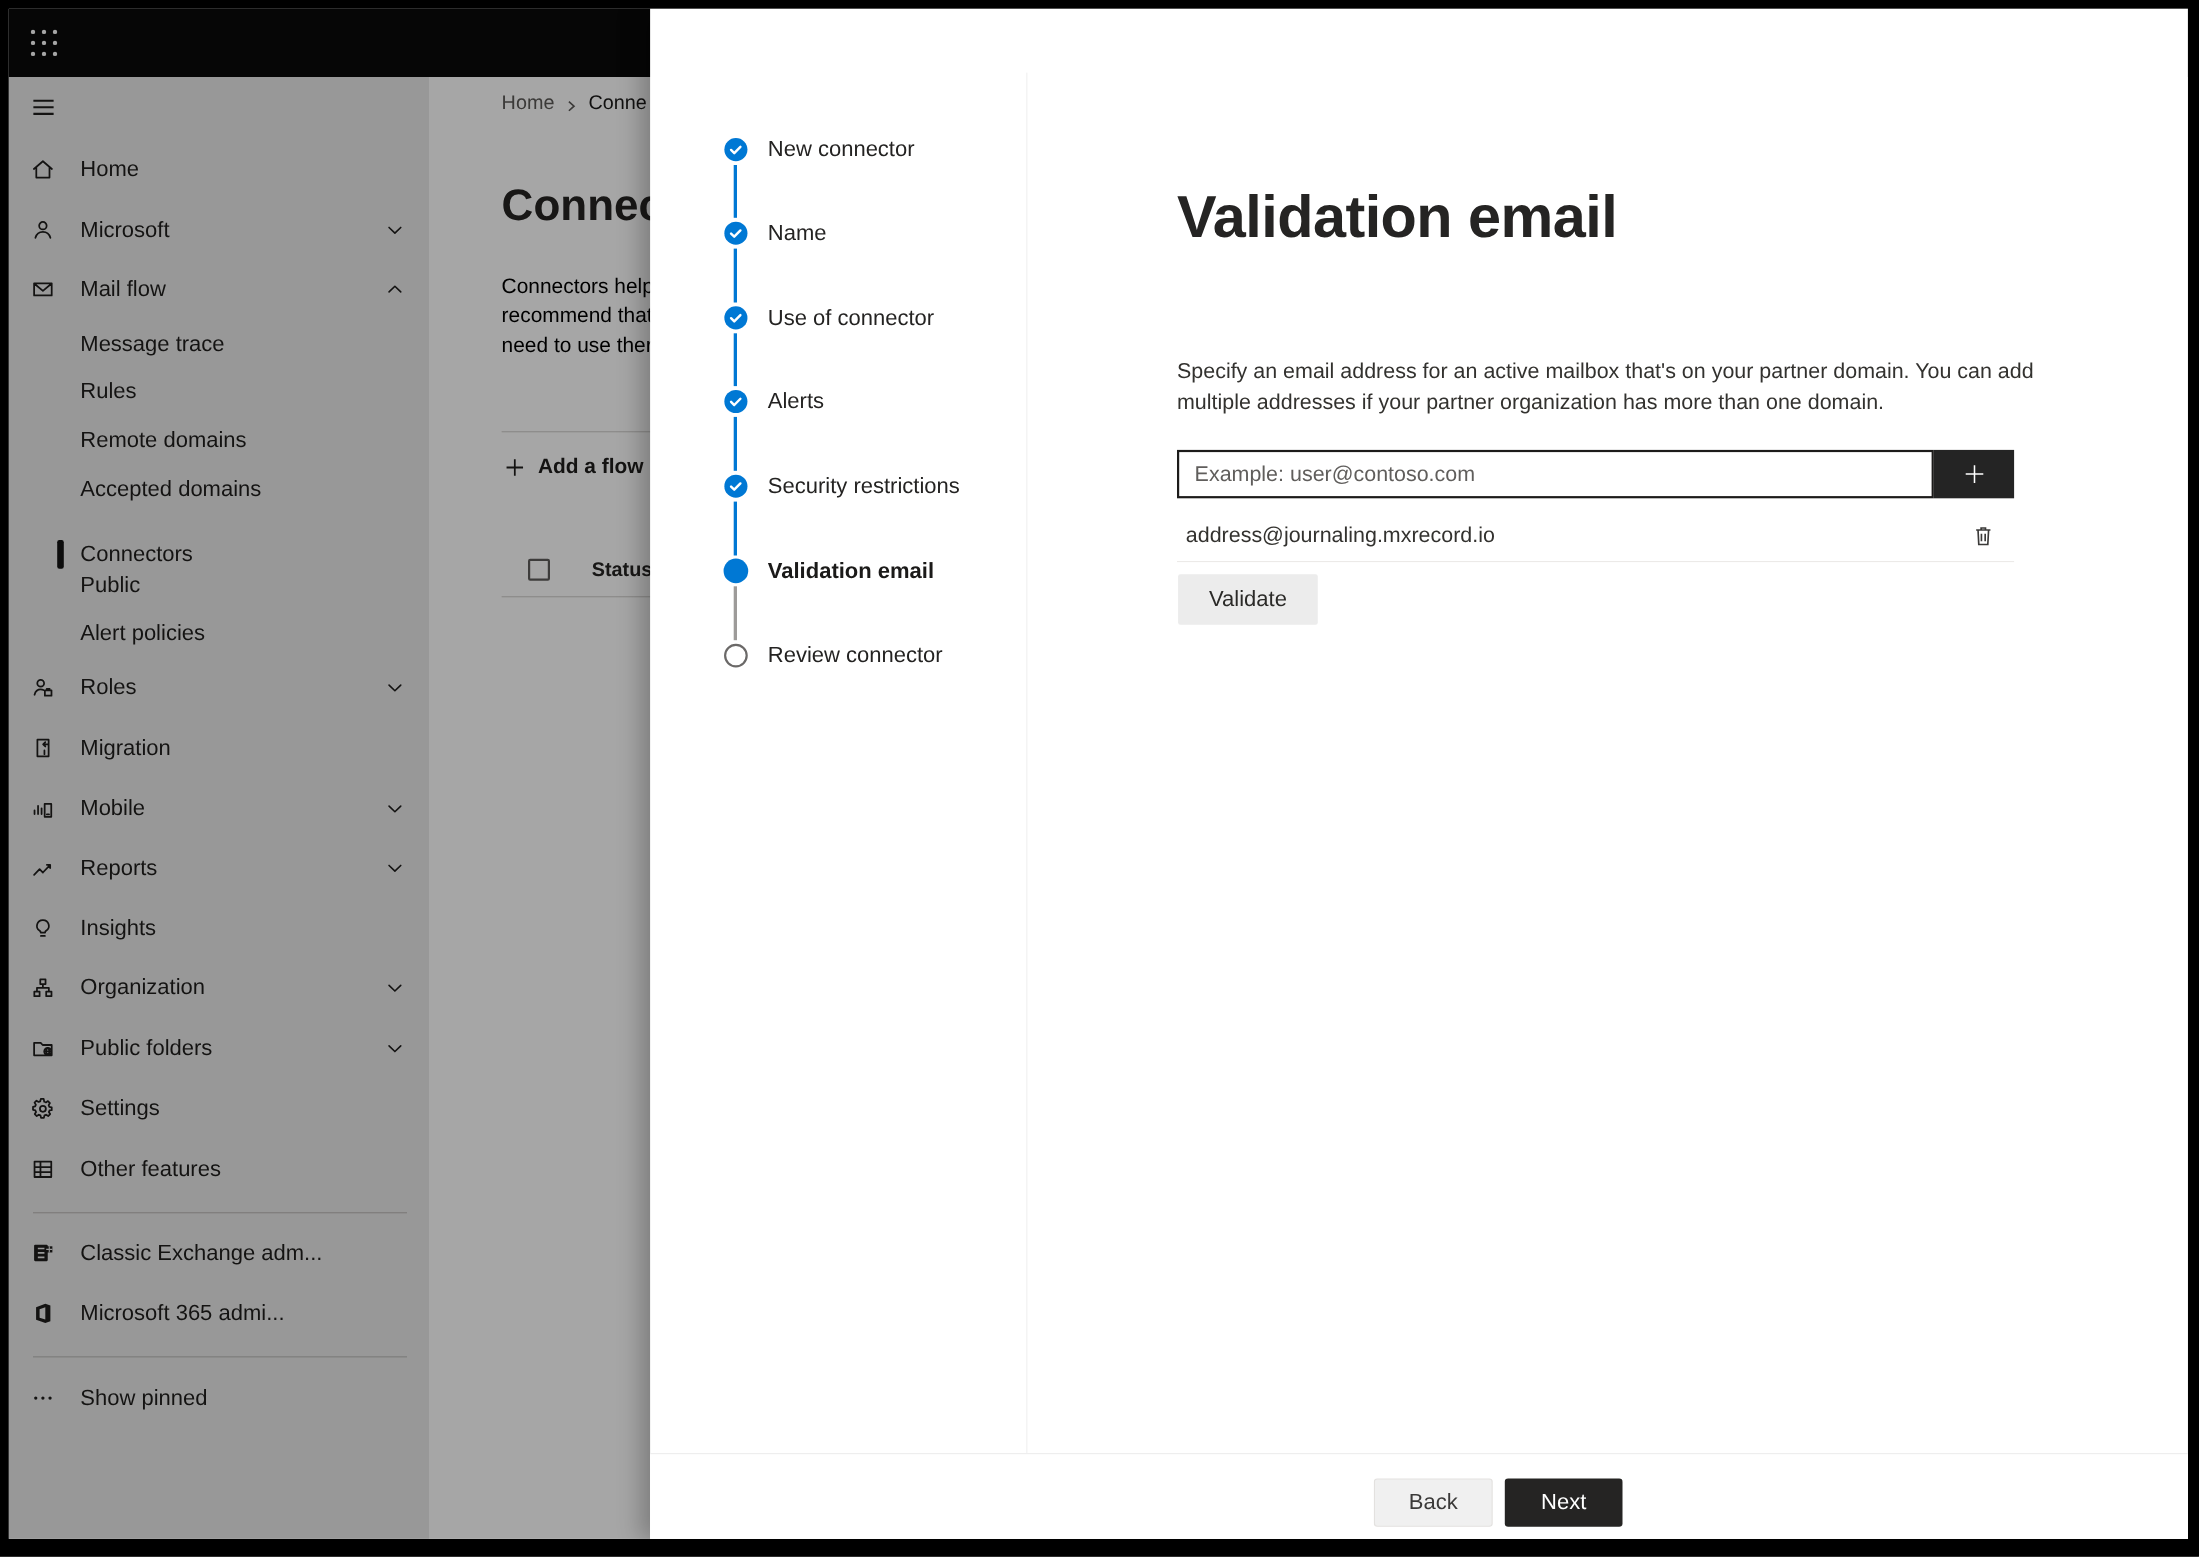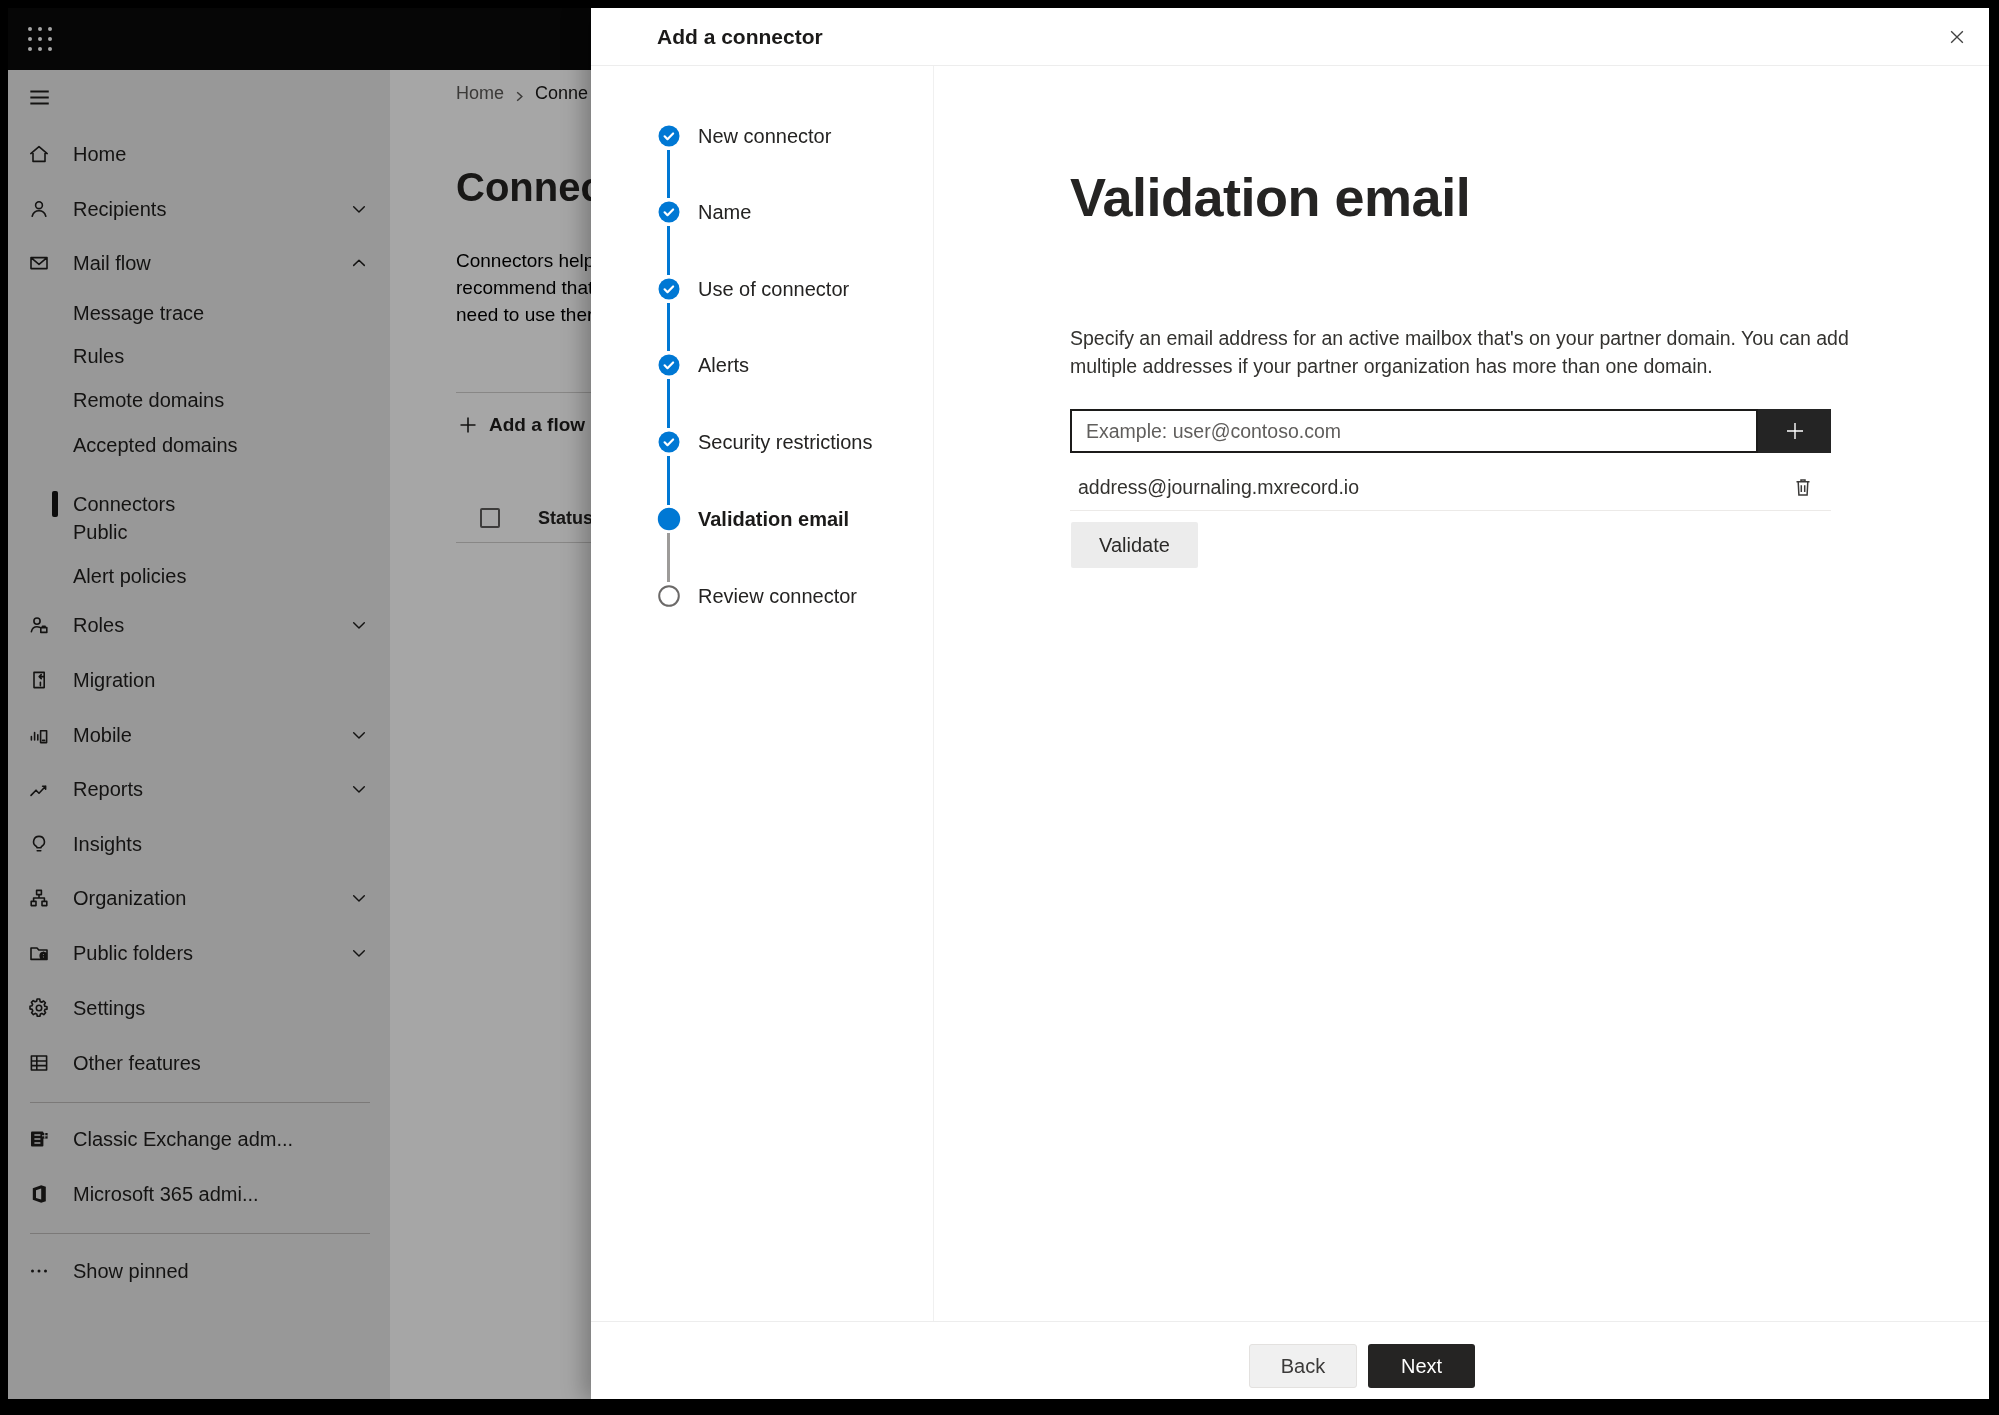--- a/index.html
+++ b/index.html
@@ -113,21 +113,21 @@
           <div class="nav-item" style="top: 62px;">
             <span class="nicon"><svg viewBox="0 0 24 24" fill="none" stroke="currentColor" stroke-width="1.6" stroke-linecap="round" stroke-linejoin="round">
                 <path d="M3.8 11.6 12 4.6l8.2 7M6 9.8V19.4h12V9.8"></path>
               </svg></span>
             <span class="nlabel">Home</span>
           </div>
           <div class="nav-item" style="top: 117px;">
             <span class="nicon"><svg viewBox="0 0 24 24" fill="none" stroke="currentColor" stroke-width="1.6" stroke-linecap="round" stroke-linejoin="round">
                 <path d="M12 4.8a3.4 3.4 0 1 1 0 6.8 3.4 3.4 0 0 1 0-6.8zM5.2 19.2c1-3.6 3.6-5.4 6.8-5.4s5.8 1.8 6.8 5.4"></path>
               </svg></span>
-            <span class="nlabel">Recipients</span>
+            <span class="nlabel">Microsoft</span>
             <span class="nchevron"><svg viewBox="0 0 24 24" fill="none" stroke="currentColor" stroke-width="1.6" stroke-linecap="round" stroke-linejoin="round">
                 <path d="M6.2 9.6l5.8 5.6 5.8-5.6"></path>
               </svg></span>
           </div>
           <div class="nav-item" style="top: 171px;">
             <span class="nicon"><svg viewBox="0 0 24 24" fill="none" stroke="currentColor" stroke-width="1.6" stroke-linecap="round" stroke-linejoin="round">
                 <path d="M4 6.6h16v11H4zM4.6 7.2 12 13.4l7.4-6.2"></path>
               </svg></span>
             <span class="nlabel">Mail flow</span>
             <span class="nchevron"><svg viewBox="0 0 24 24" fill="none" stroke="currentColor" stroke-width="1.6" stroke-linecap="round" stroke-linejoin="round">
@@ -282,28 +282,20 @@
       <div class="tbl-check"></div>
       <div class="tbl-status">Status</div>
       <div class="page-div2"></div>
     </div>
 
   </div>
 
   <div class="overlay"></div>
 
   <div class="dialog">
-    <div class="dlg-header">
-      <div class="dlg-title">Add a connector</div>
-      <div class="dlg-close">
-        <svg viewBox="0 0 24 24" fill="none" stroke="currentColor" stroke-width="1.6">
-            <path d="M5 5l14 14M19 5 5 19"></path>
-          </svg>
-      </div>
-    </div>
 
     <div class="steps" id="wizard-steps">
         <div class="step" style="top: 54px; left: 0px; width: 343px;">
           <span class="scircle"><svg viewBox="0 0 24 24">
               <circle cx="12" cy="12" r="10.5" fill="#0078d4"></circle>
               <path d="M7.6 12.3l2.9 2.9 5.6-5.7" stroke="#fff" stroke-width="2.2" fill="none" stroke-linecap="round" stroke-linejoin="round"></path>
             </svg></span>
           <span class="slabel">New connector</span>
         </div>
         <div class="step-line done" style="top: 84px; height: 48px;"></div>

